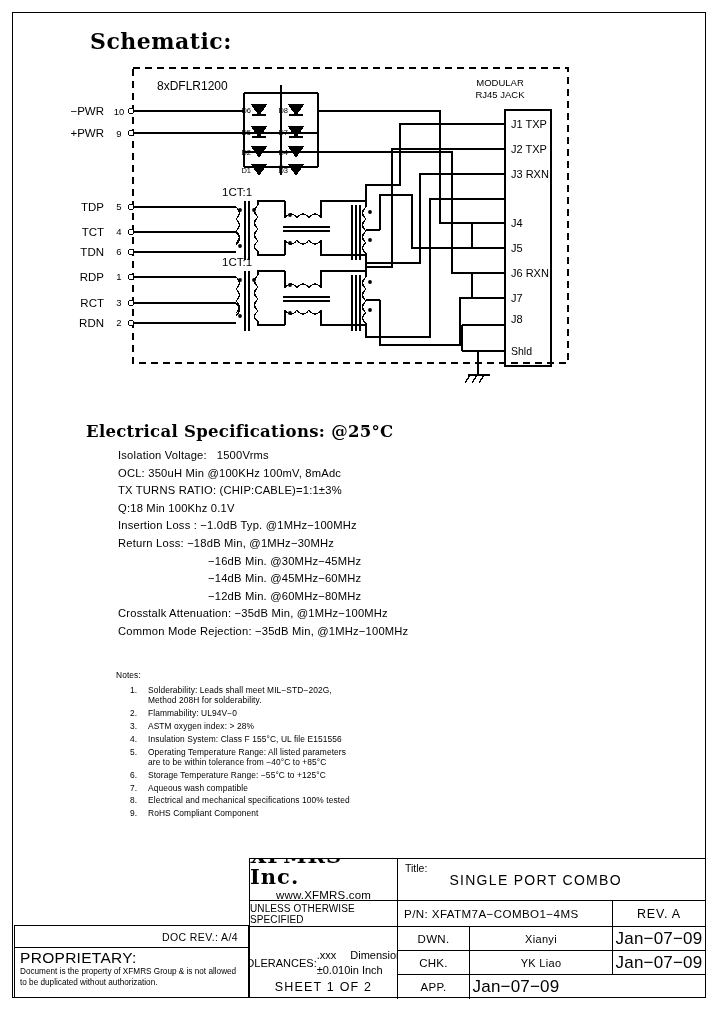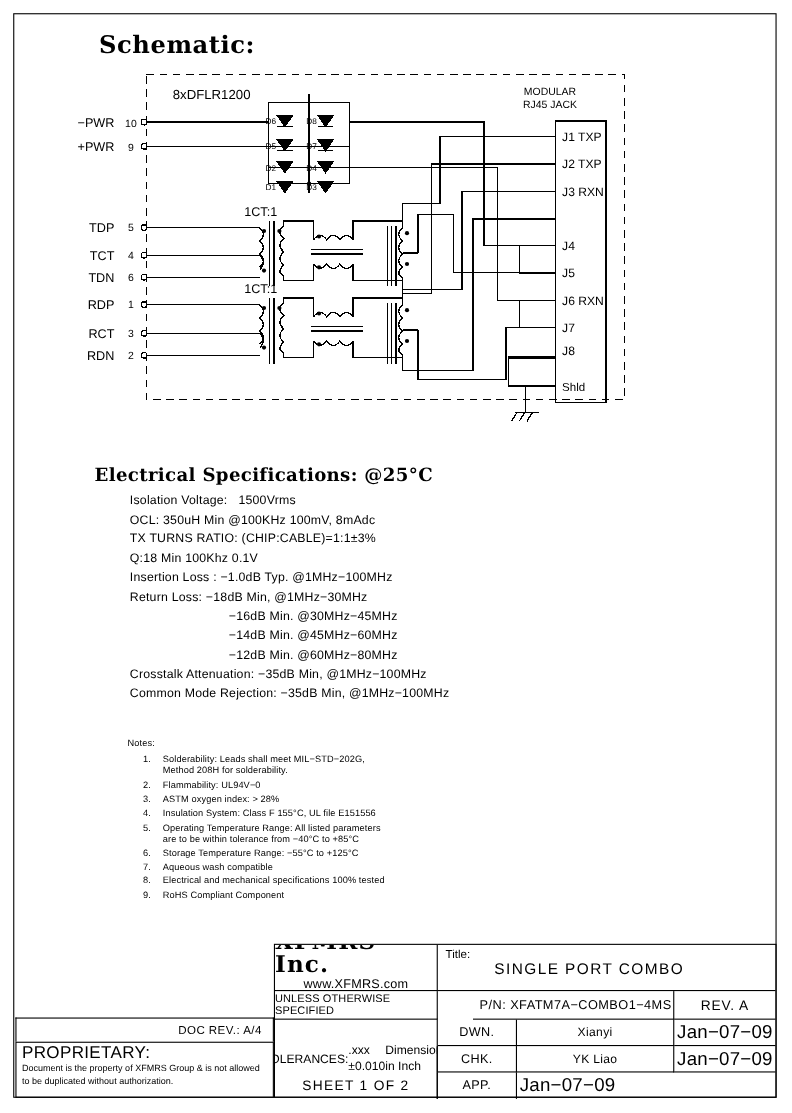--- a/index.html
+++ b/index.html
@@ -100,21 +100,21 @@
   }
   .logo-sub {
     font-size: 11.5px;
     letter-spacing: 0.2px;
     margin-top: 2px;
   }
   .title-cell { flex: 1; justify-content: flex-start; padding-left: 7px; }
   .title-lbl { font-size: 10.5px; align-self: flex-start; margin-top: 3px; }
   .title-val { font-size: 14px; letter-spacing: 1.3px; margin-left: 22px; }
   .tol-head { width: 148px; font-size: 10px; letter-spacing: 0.1px; }
-  .pn-cell { flex: 1; font-size: 11.6px; letter-spacing: 0.4px; justify-content: flex-start; padding-left: 6px; margin-left: 32px;}
+  .pn-cell { flex: 1; font-size: 11.6px; letter-spacing: 0.4px; justify-content: flex-start; padding-left: 6px;}
   .rev-cell { width: 92px; font-size: 12.5px; letter-spacing: 0.8px; }
   .tol-body {
     width: 148px;
     font-size: 11px;
     line-height: 1.32;
     height: 48px;
   }
   .sheet-cell { width: 148px; font-size: 12.5px; letter-spacing: 1.2px; }
   .sig-lbl { width: 72px; font-size: 11.5px; letter-spacing: 0.3px; }
   .sig-name { flex: 1; font-size: 11px; letter-spacing: 0.3px; text-align: right; }

